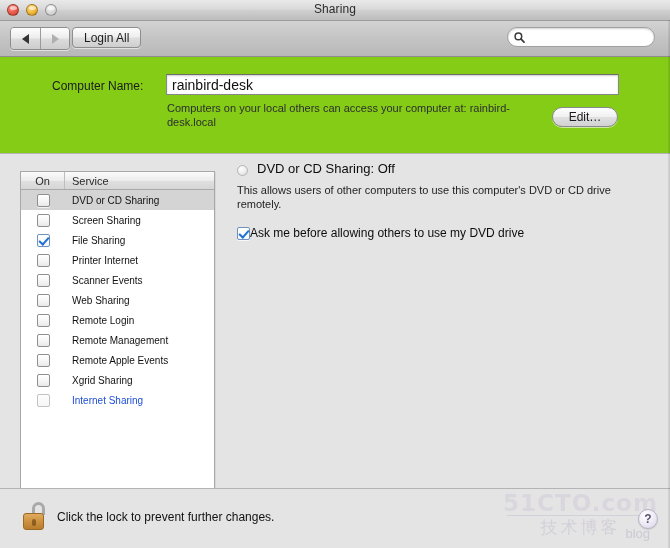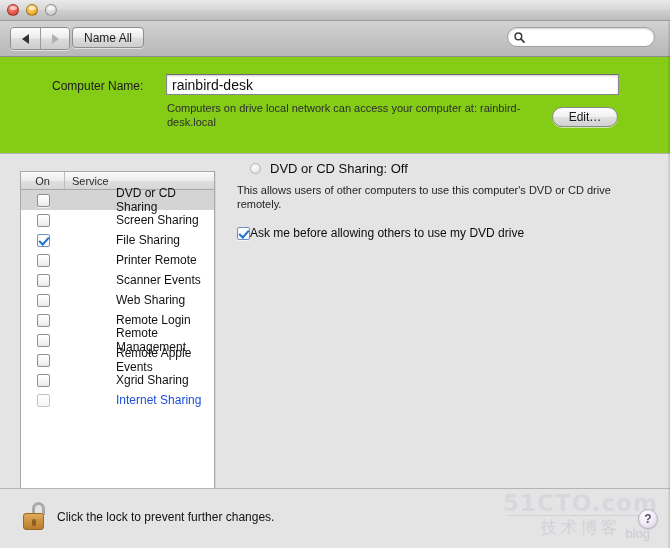--- a/index.html
+++ b/index.html
@@ -187,21 +187,21 @@
     padding-left: 7px; box-sizing: border-box; text-align: right;
   }
   .svc-row {
     display: flex; align-items: center; height: 20px;
   }
   .svc-row.selected { background: #d4d4d4; }
   .svc-row .cell-on {
     width: 44px; display: flex; align-items: center; justify-content: center;
   }
   .svc-row .cell-name {
-    flex: 1; font-size: 12px; color: #111; padding-left: 7px; margin-left: 44px;
+    flex: 1; font-size: 10px; color: #111; padding-left: 7px;
   }
   .svc-row.dim .cell-name { color: #1d4ed8; }
 
   .cbox {
     width: 13px; height: 13px;
     border: 1px solid #8f8f8f;
     border-radius: 2px;
     background: linear-gradient(to bottom, #ffffff 0%, #f4f4f4 60%, #e8e8e8 100%);
     box-sizing: border-box;
     position: relative;
@@ -220,22 +220,22 @@
     position: absolute; left: 3px; top: 0px;
     width: 4px; height: 8px;
     border: solid #1f6fd0;
     border-width: 0 2px 2px 0;
     transform: rotate(42deg);
   }
 
   
   #detail { position: absolute; left: 237px; top: 0; right: 18px; }
   #svc-status-row {
-    position: absolute; left: 13px; top: 7px;
-    display: flex; align-items: center;
+    position: absolute; left: 0; top: 7px;
+    display: flex; align-items: flex-end;
   }
   #status-dot {
     width: 11px; height: 11px; border-radius: 50%;
     background: radial-gradient(circle at 35% 32%, #fdfdfd 0%, #ededed 55%, #d8d8d8 100%);
     border: 1px solid #b3b3b3;
     box-sizing: border-box;
   }
   #svc-status-text {
     margin-left: 9px;
     font-size: 13px; color: #0d0d0d;
@@ -335,51 +335,52 @@
 <body>
 
 <div id="window">
 
   <div id="titlebar">
     <div id="traffic">
       <div class="tl tl-close"></div>
       <div class="tl tl-min"></div>
       <div class="tl tl-zoom"></div>
     </div>
+    <div id="window-title">Sharing</div>
   </div>
 
   <div id="toolbar">
     <div id="navseg">
       <div class="navbtn">
         <span class="arrow-left"></span>
       </div>
       <div class="navbtn">
         <span class="arrow-right"></span>
       </div>
     </div>
     <div id="showall">
-      <span>Name All</span>
+      <span>Login All</span>
     </div>
     <div id="search-wrap">
       <span id="search-icon">
         <svg width="11" height="11" viewBox="0 0 11 11">
           <circle cx="4.4" cy="4.4" r="3.3" fill="none" stroke="#3a3a3a" stroke-width="1.5"></circle>
           <line x1="6.9" y1="6.9" x2="10" y2="10.2" stroke="#3a3a3a" stroke-width="1.7" stroke-linecap="round"></line>
         </svg>
       </span>
       <input id="search-input" type="text" placeholder="" style="">
     </div>
   </div>
 
   <div id="namesec">
     <div id="name-label">Computer Name:</div>
     <div id="name-field">
       <input id="name-input" type="text" value="rainbird-desk" style="">
     </div>
-    <div id="name-hint">Computers on drive local network can access your computer at: rainbird-desk.local</div>
+    <div id="name-hint">Computers on your local others can access your computer at: rainbird-desk.local</div>
     <div id="edit-btn">
       <span>Edit…</span>
     </div>
   </div>
 
   <div id="main">
 
     <div id="service-box">
       <div id="svc-head">
         <div class="col-on">On</div>
@@ -401,21 +402,21 @@
           <div class="svc-row">
             <div class="cell-on">
               <span class="cbox checked"></span>
             </div>
             <div class="cell-name">File Sharing</div>
           </div>
           <div class="svc-row">
             <div class="cell-on">
               <span class="cbox"></span>
             </div>
-            <div class="cell-name">Printer Remote</div>
+            <div class="cell-name">Printer Internet</div>
           </div>
           <div class="svc-row">
             <div class="cell-on">
               <span class="cbox"></span>
             </div>
             <div class="cell-name">Scanner Events</div>
           </div>
           <div class="svc-row">
             <div class="cell-on">
               <span class="cbox"></span>

